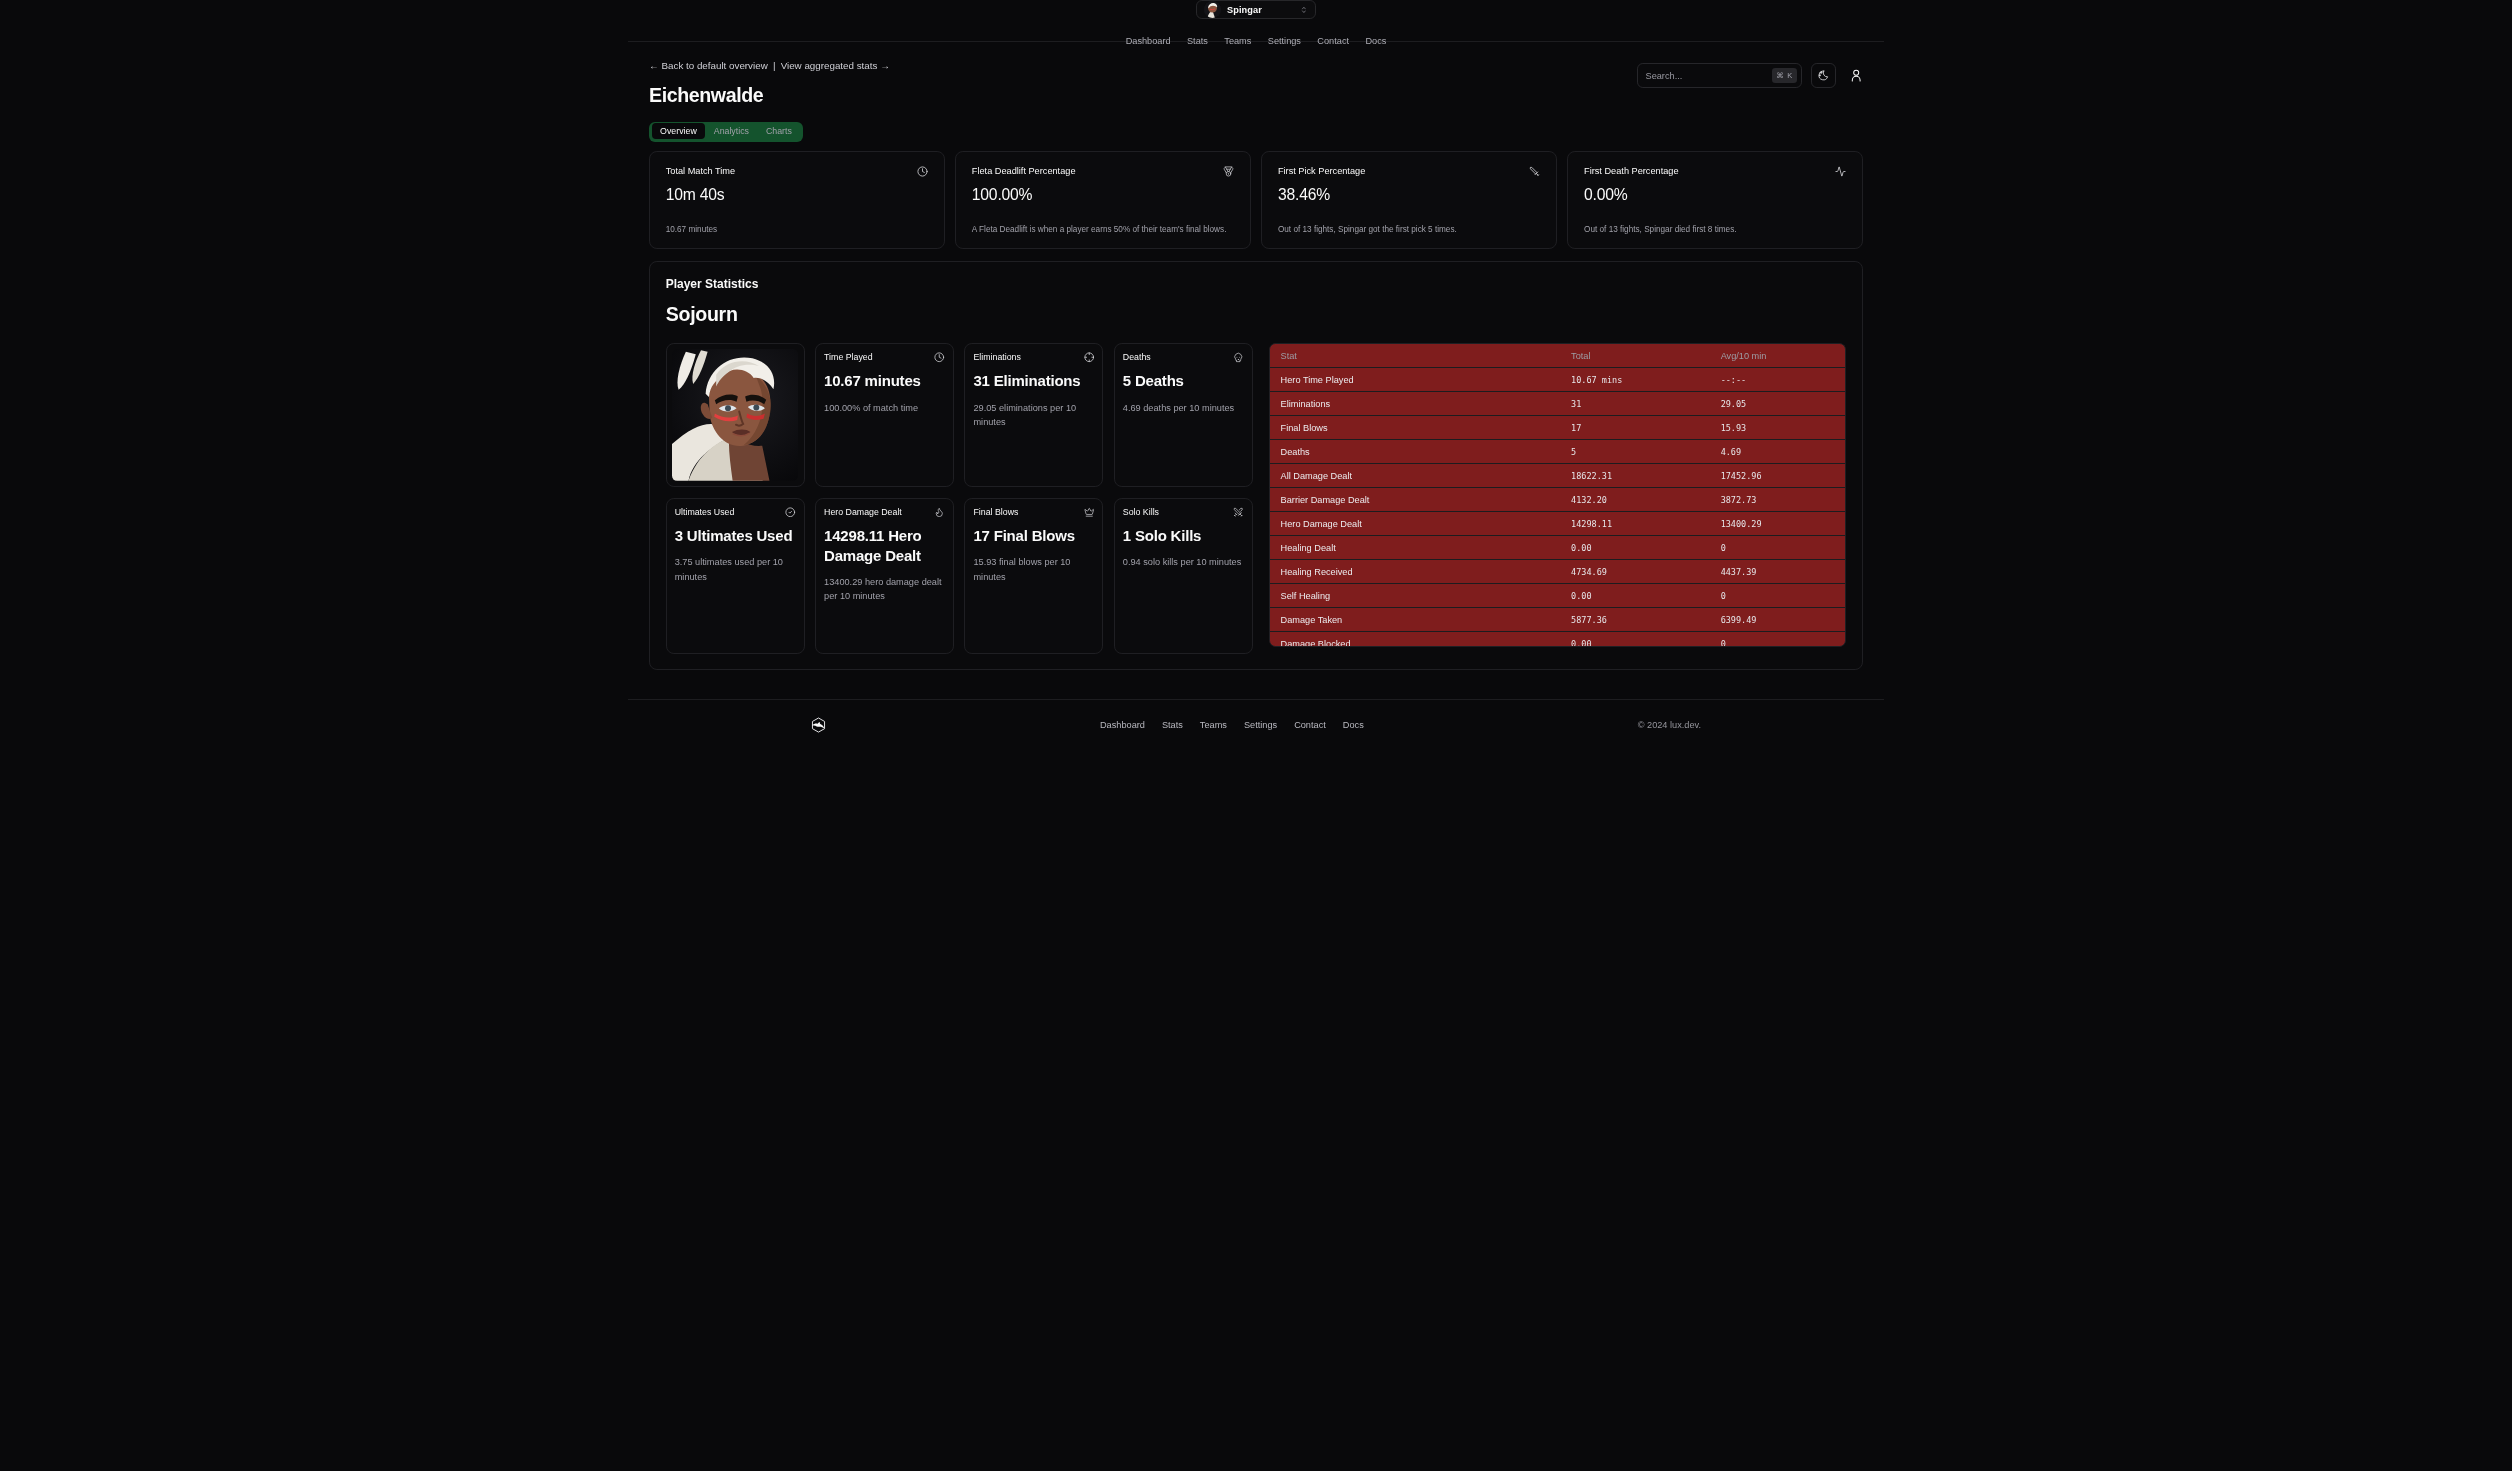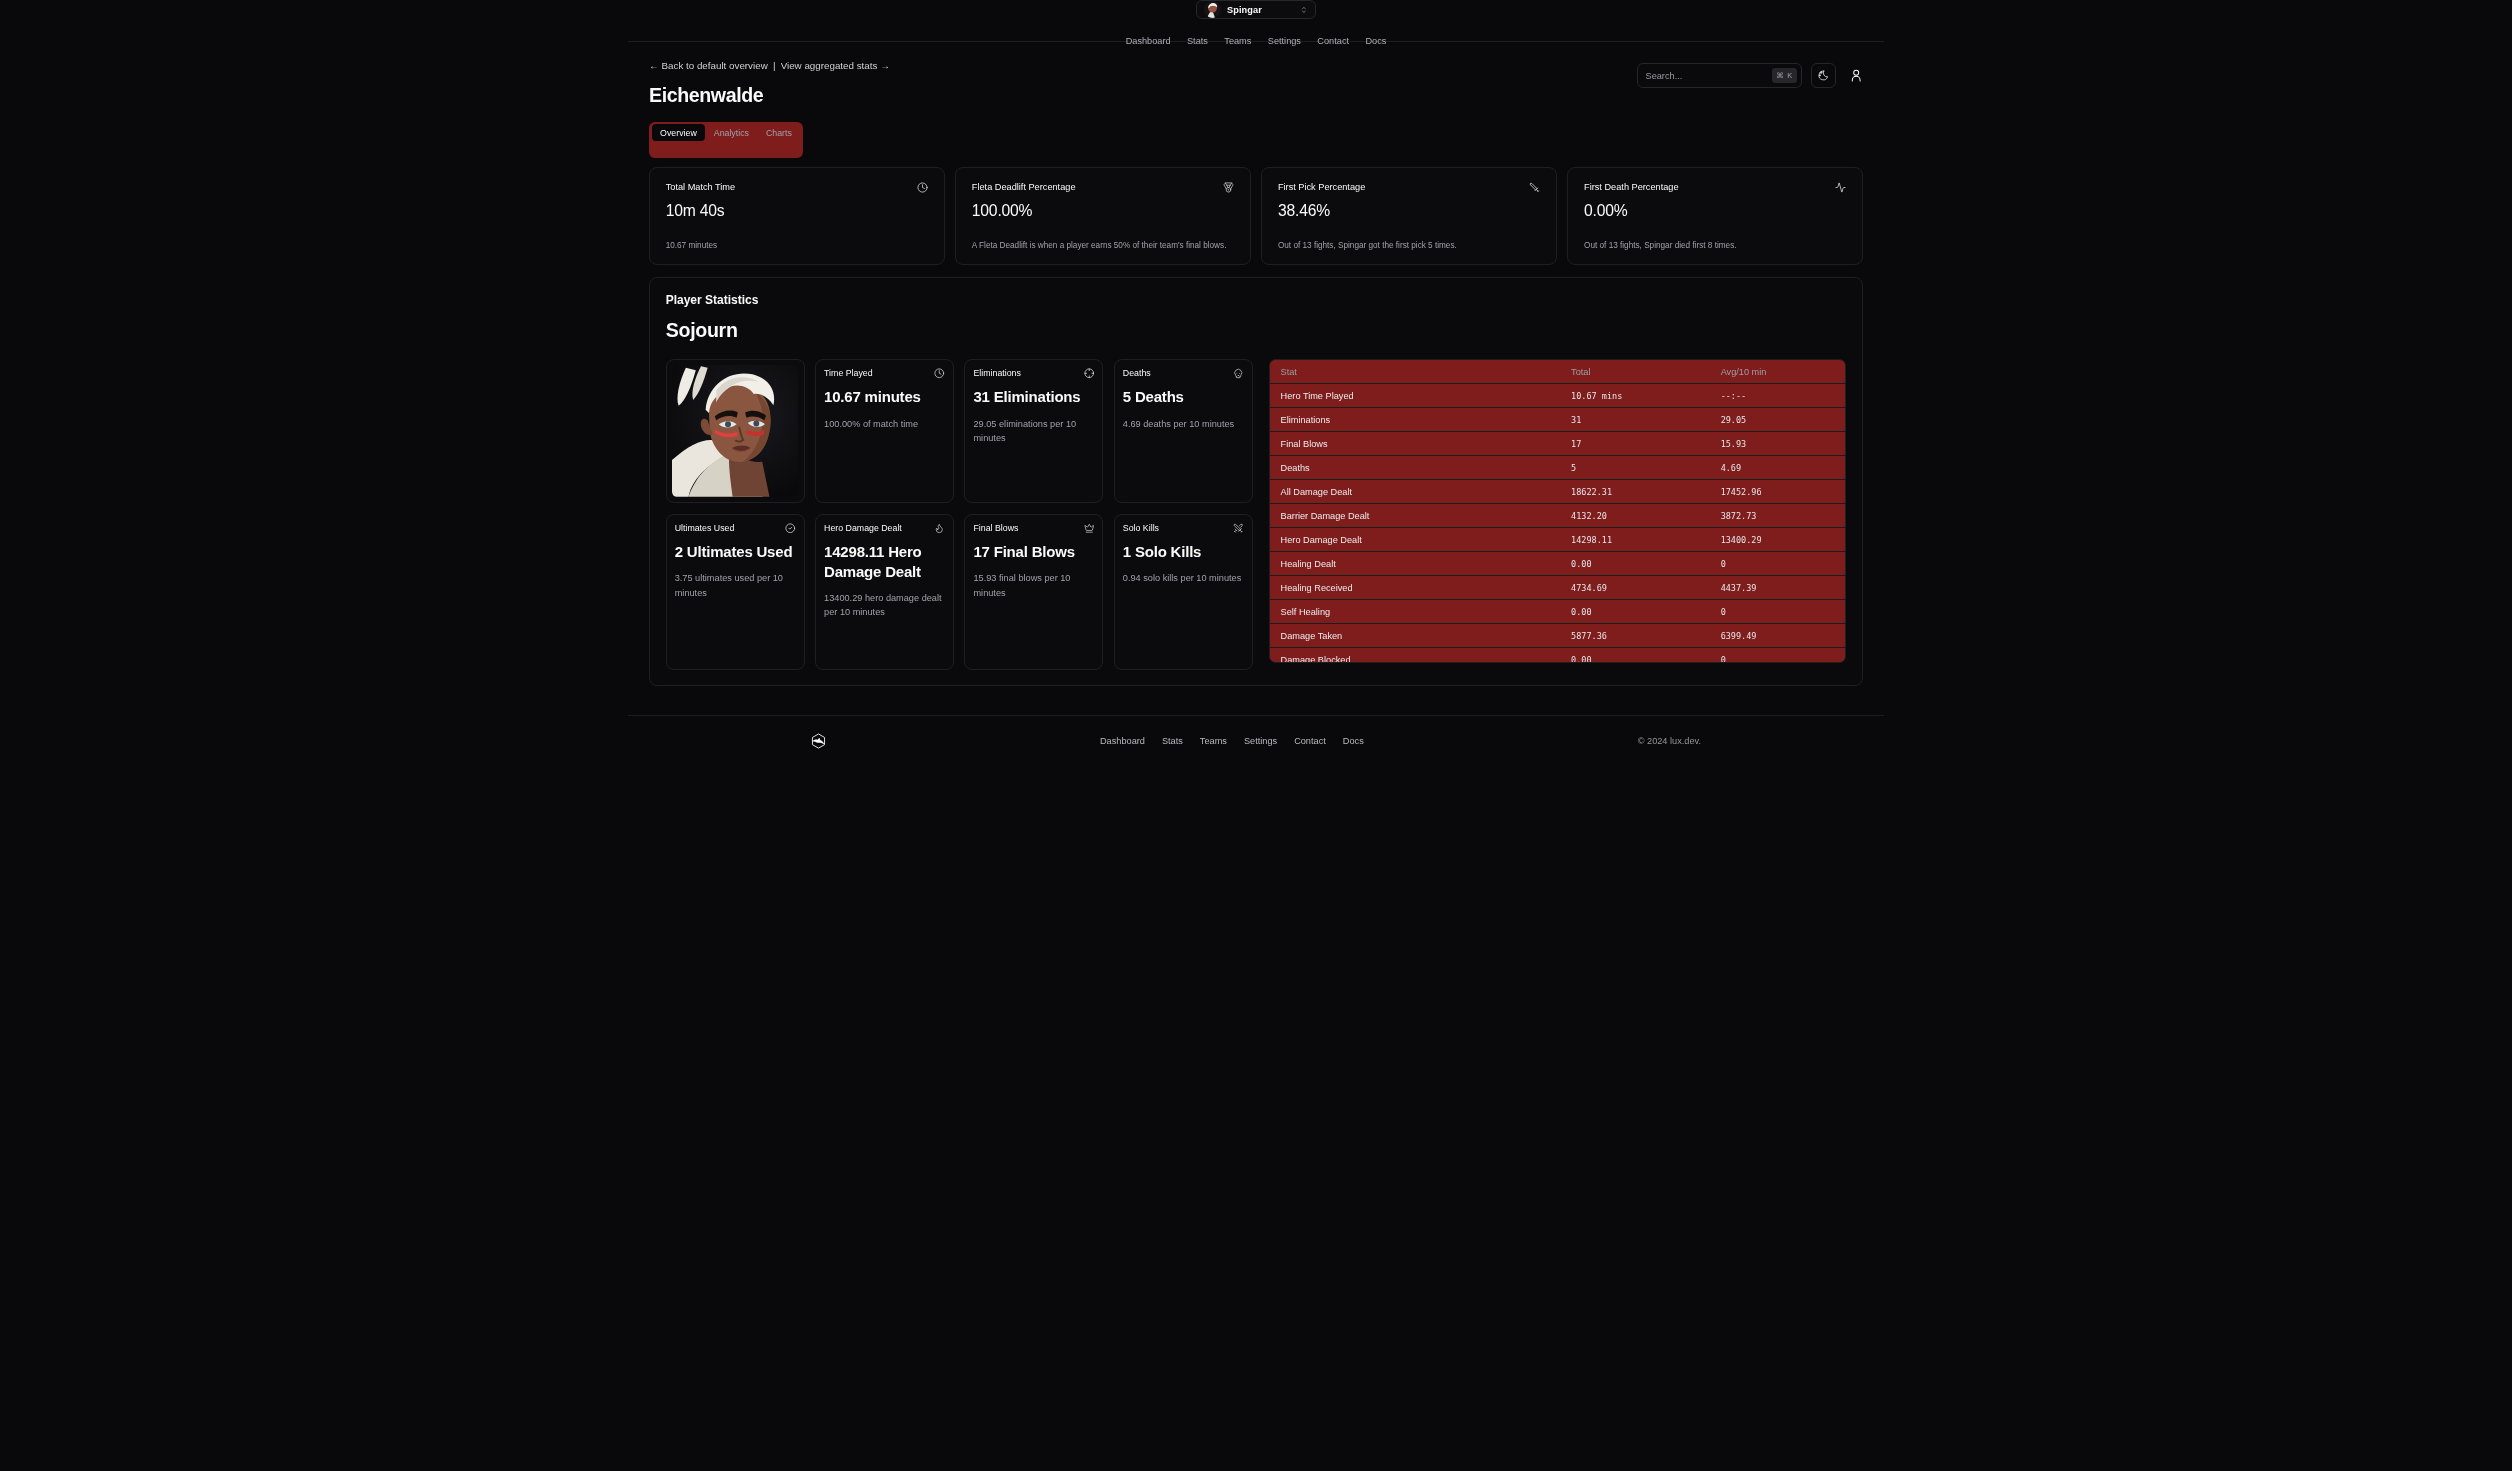--- a/index.html
+++ b/index.html
@@ -50,22 +50,22 @@
     display: flex; align-items: center; justify-content: center; cursor: pointer; }
 
   
   .container { width: 1214px; margin: 0 auto; }
   .breadcrumb { margin-top: 17.7px; font-size: 9.8px; color: #d0d0d6; display: flex; gap: 5.2px; align-items: center; }
   .breadcrumb a { color: #d0d0d6; text-decoration: none; }
   .breadcrumb .sep { color: #d0d0d6; }
   .page-title { margin-top: 13.7px; font-size: 19.6px; font-weight: 700; letter-spacing: -0.4px; }
 
   .tabs {
-    margin-top: 14.4px; display: inline-flex; background: #7f1d1d; border-radius: 5.9px;
-    padding: 2.6px; height: 36px; align-items: flex-start;
+    margin-top: 14.4px; display: inline-flex; background: #14532d; border-radius: 5.9px;
+    padding: 2.6px; height: 20px; align-items: flex-end;
   }
   .tab {
     font-size: 8.8px; font-weight: 500; color: #a1a1aa; padding: 3.3px 8.5px;
     border-radius: 3.9px; cursor: pointer; white-space: nowrap;
   }
   .tab.active { background: #09090b; color: #fafafa; }
 
   .summary-grid { margin-top: 9.2px; display: grid; grid-template-columns: repeat(4, 1fr); gap: 10.5px; }
   .card {
     background: #0b0b0d; border: 0.7px solid #1f1f23; border-radius: 7.9px;
@@ -368,21 +368,21 @@
           <div class="mini-desc">4.69 deaths per 10 minutes</div>
         </div>
 
         <div class="card mini-card">
           <div class="card-head">
             <span class="mini-title">Ultimates Used</span>
             <svg class="icon" width="10.5" height="10.5" viewBox="0 0 24 24">
                 <use href="#i-check-circle"></use>
               </svg>
           </div>
-          <div class="mini-value">2 Ultimates Used</div>
+          <div class="mini-value">3 Ultimates Used</div>
           <div class="mini-desc">3.75 ultimates used per 10 minutes</div>
         </div>
 
         <div class="card mini-card">
           <div class="card-head">
             <span class="mini-title">Hero Damage Dealt</span>
             <svg class="icon" width="10.5" height="10.5" viewBox="0 0 24 24" style="stroke-width:1.6">
                 <use href="#i-flame"></use>
               </svg>
           </div>

